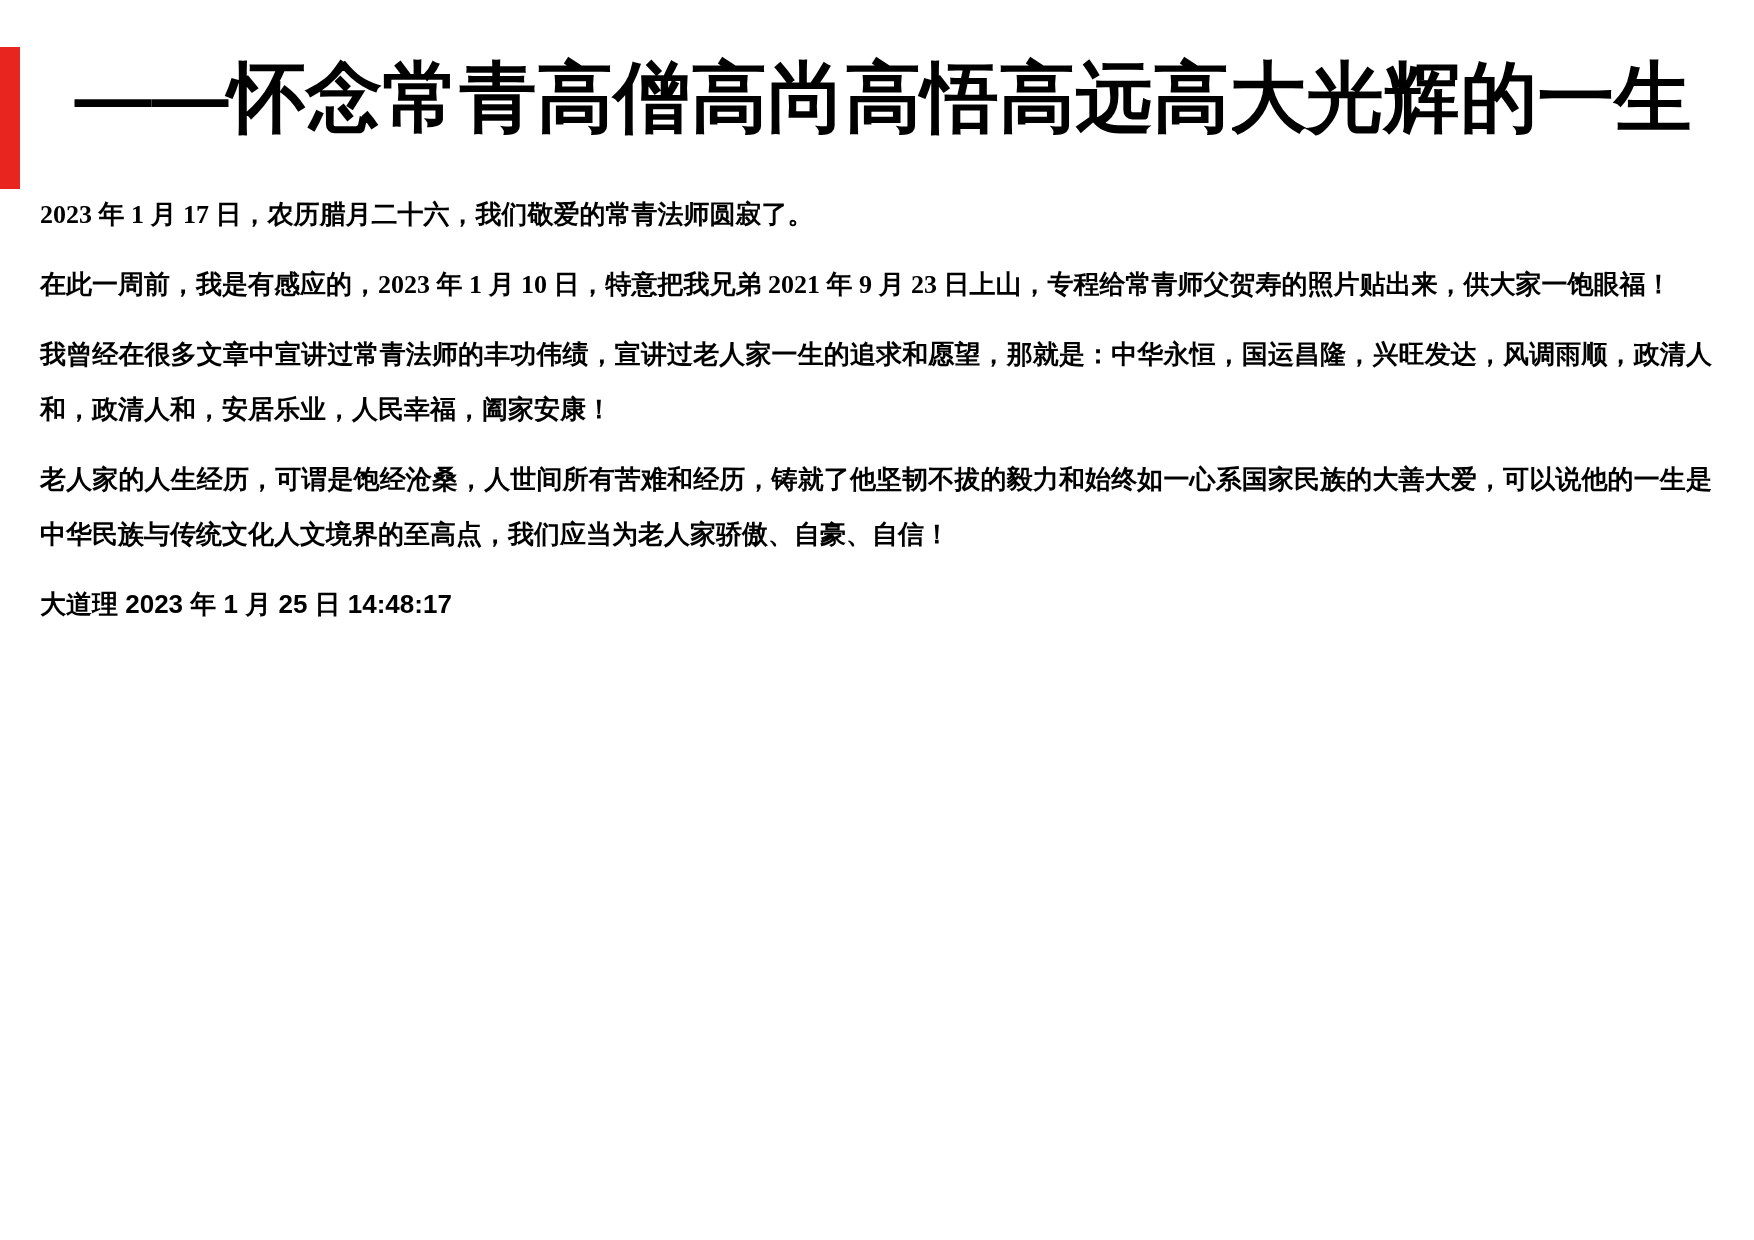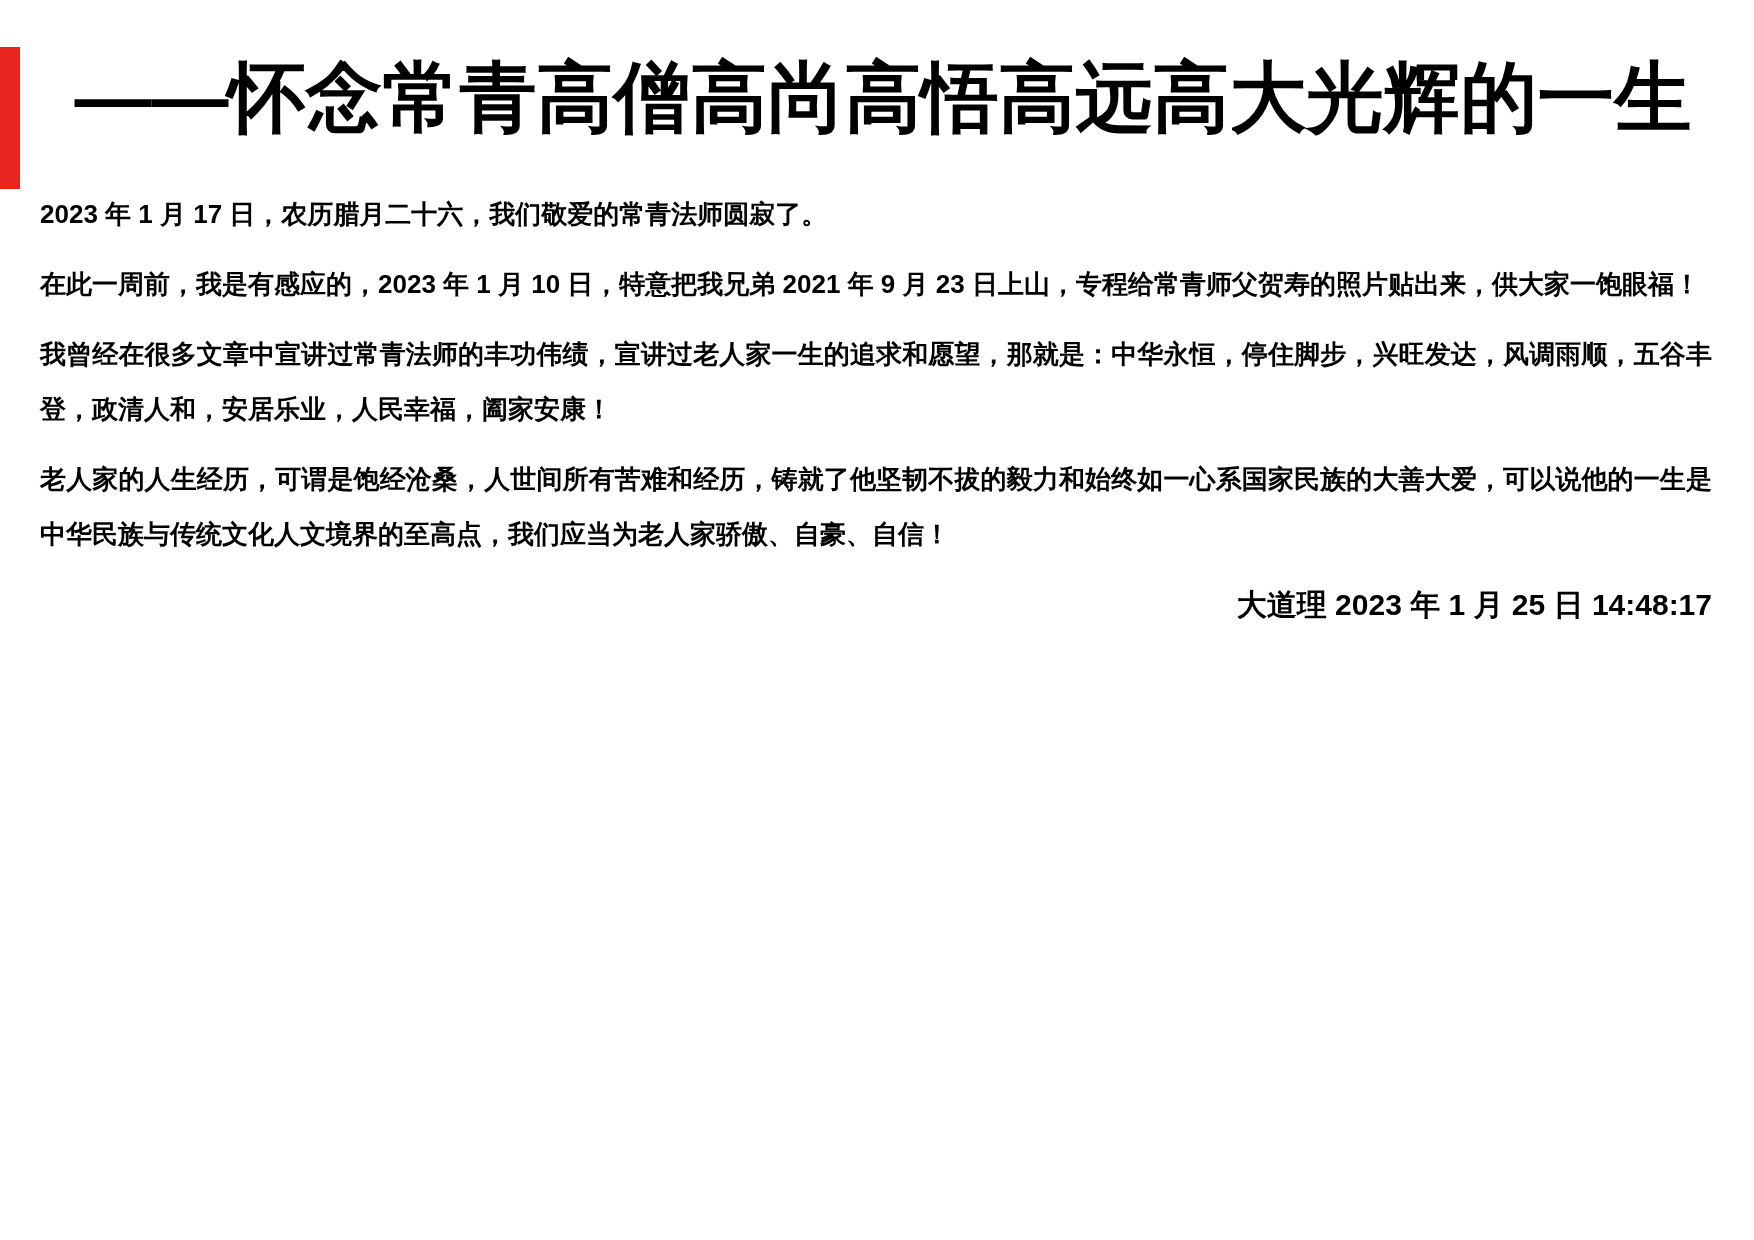--- a/index.html
+++ b/index.html
@@ -47,39 +47,40 @@
   }
   .article {
     margin: 40px 42px 0 40px;
   }
   .para {
     margin: 0 0 15px 0;
     font-size: 26px;
     line-height: 55px;
     text-align: justify;
     text-justify: inter-ideograph;
+    font-family: Liberation Serif, serif;
   }
   .signature {
     margin: 0;
-    font-size: 30px;
+    font-size: 26px;
     line-height: 55px;
-    text-align: right;
+    text-align: left;
   }
 </style>
 </head>
 <body>
 
 <div class="page">
 
   <div class="edge-marker" style="background: rgb(232, 37, 31);"></div>
 
 
   <h2 class="subtitle">——怀念常青高僧高尚高悟高远高大光辉的一生</h2>
 
   <div class="article">
     <p class="para">2023 年 1 月 17 日，农历腊月二十六，我们敬爱的常青法师圆寂了。</p>
     <p class="para">在此一周前，我是有感应的，2023 年 1 月 10 日，特意把我兄弟 2021 年 9 月 23 日上山，专程给常青师父贺寿的照片贴出来，供大家一饱眼福！</p>
-    <p class="para">我曾经在很多文章中宣讲过常青法师的丰功伟绩，宣讲过老人家一生的追求和愿望，那就是：中华永恒，停住脚步，兴旺发达，风调雨顺，五谷丰登，政清人和，安居乐业，人民幸福，阖家安康！</p>
+    <p class="para">我曾经在很多文章中宣讲过常青法师的丰功伟绩，宣讲过老人家一生的追求和愿望，那就是：中华永恒，国运昌隆，兴旺发达，风调雨顺，政清人和，政清人和，安居乐业，人民幸福，阖家安康！</p>
     <p class="para">老人家的人生经历，可谓是饱经沧桑，人世间所有苦难和经历，铸就了他坚韧不拔的毅力和始终如一心系国家民族的大善大爱，可以说他的一生是中华民族与传统文化人文境界的至高点，我们应当为老人家骄傲、自豪、自信！</p>
     <p class="signature">大道理 2023 年 1 月 25 日 14:48:17</p>
   </div>
 
 </div>
 
 </body></html>

